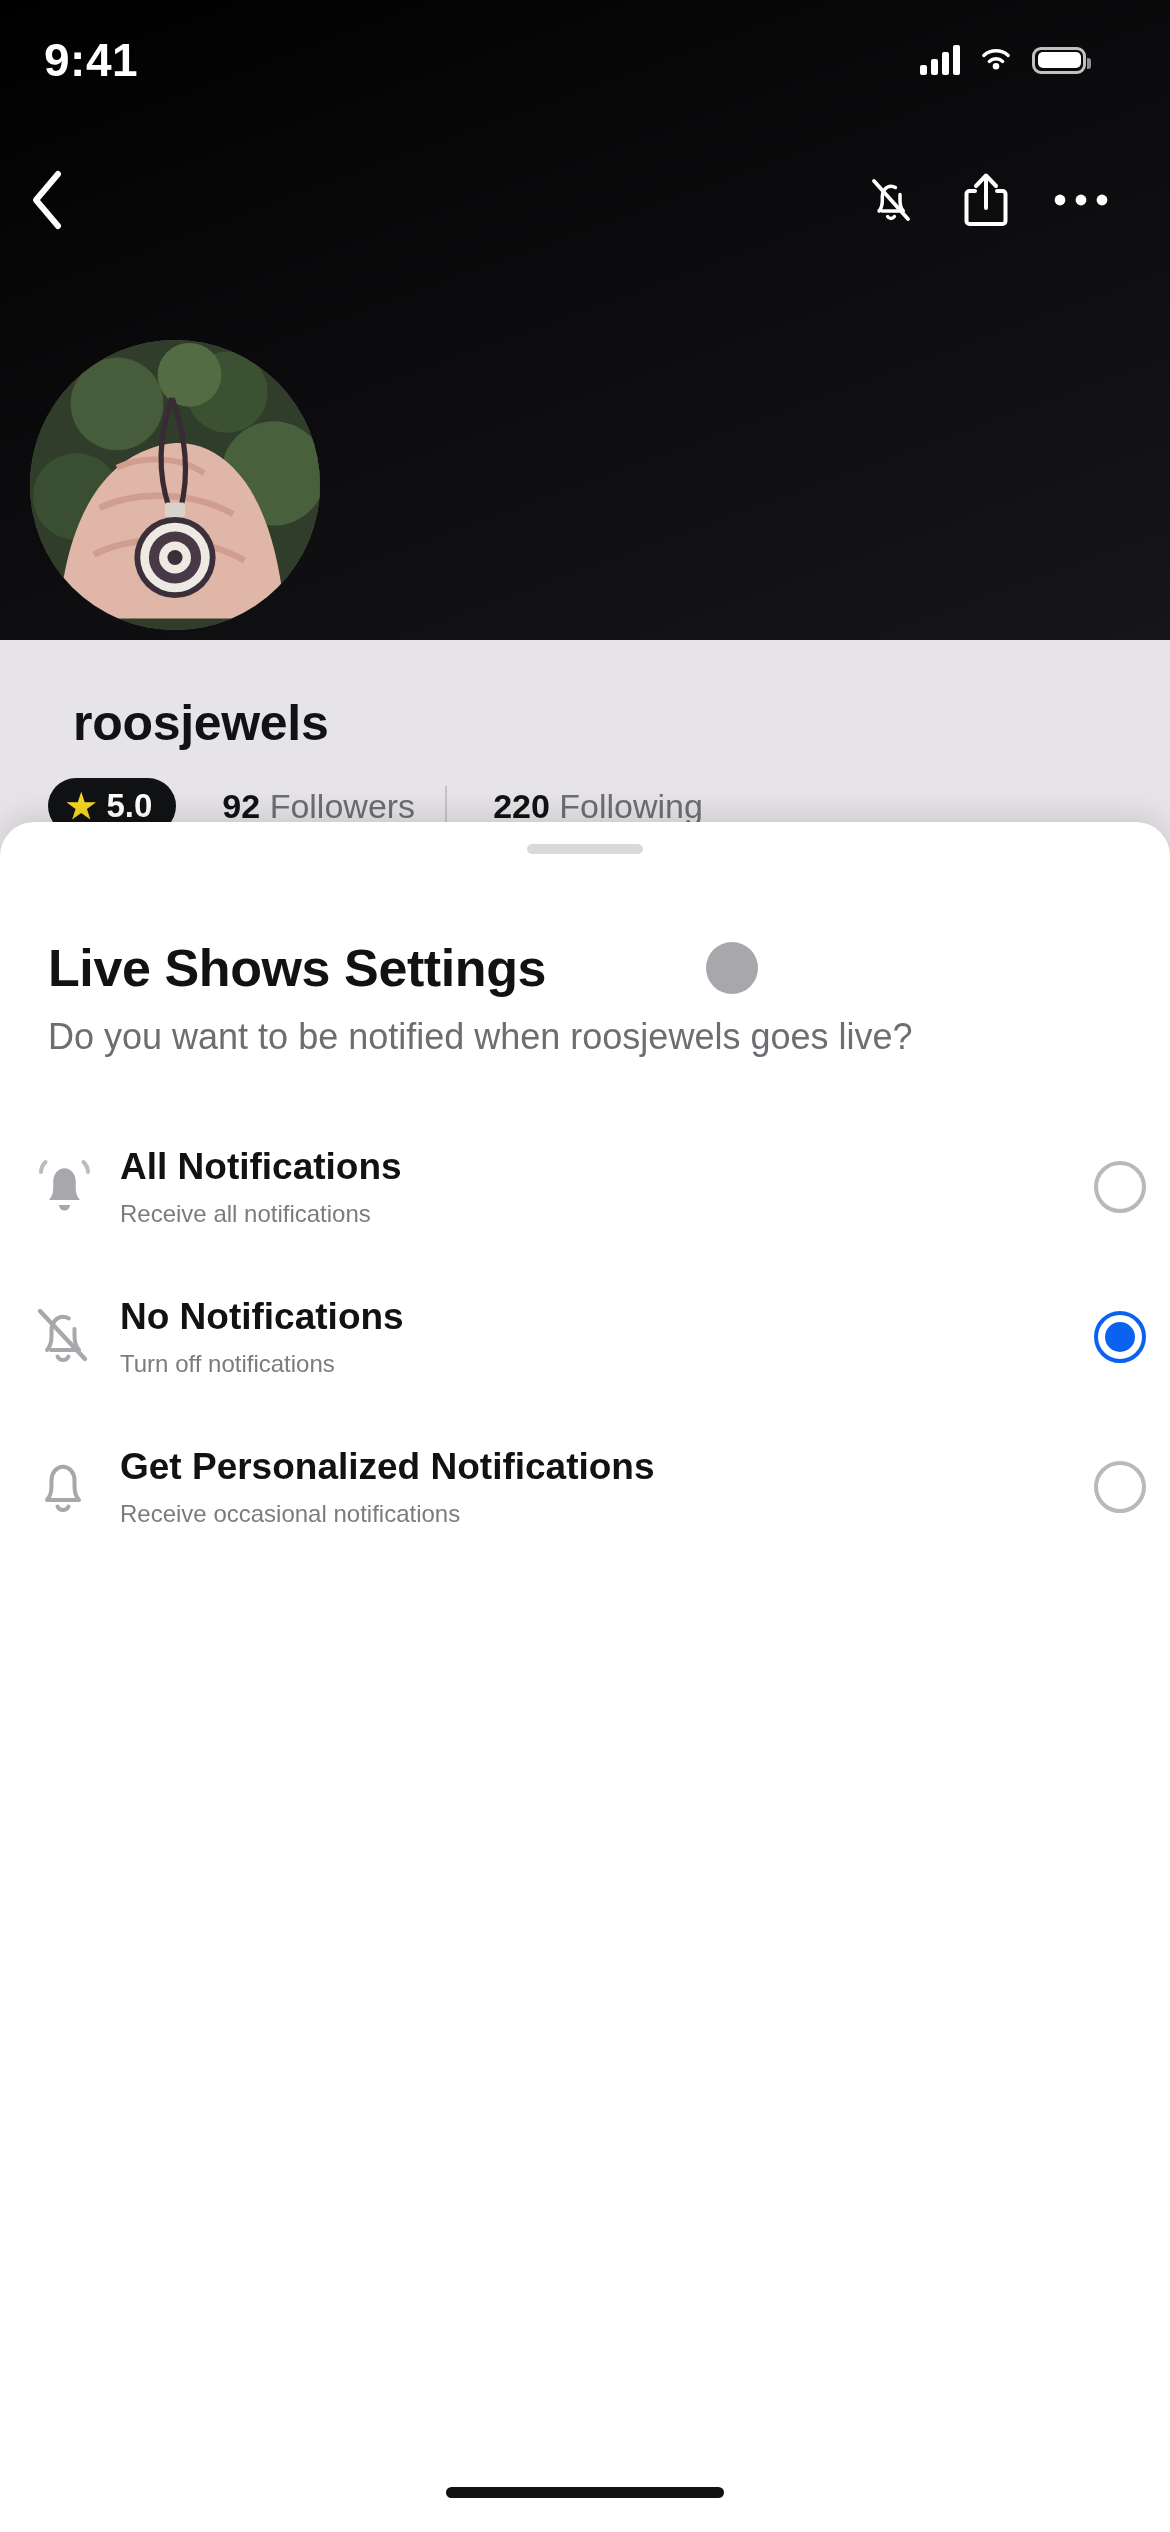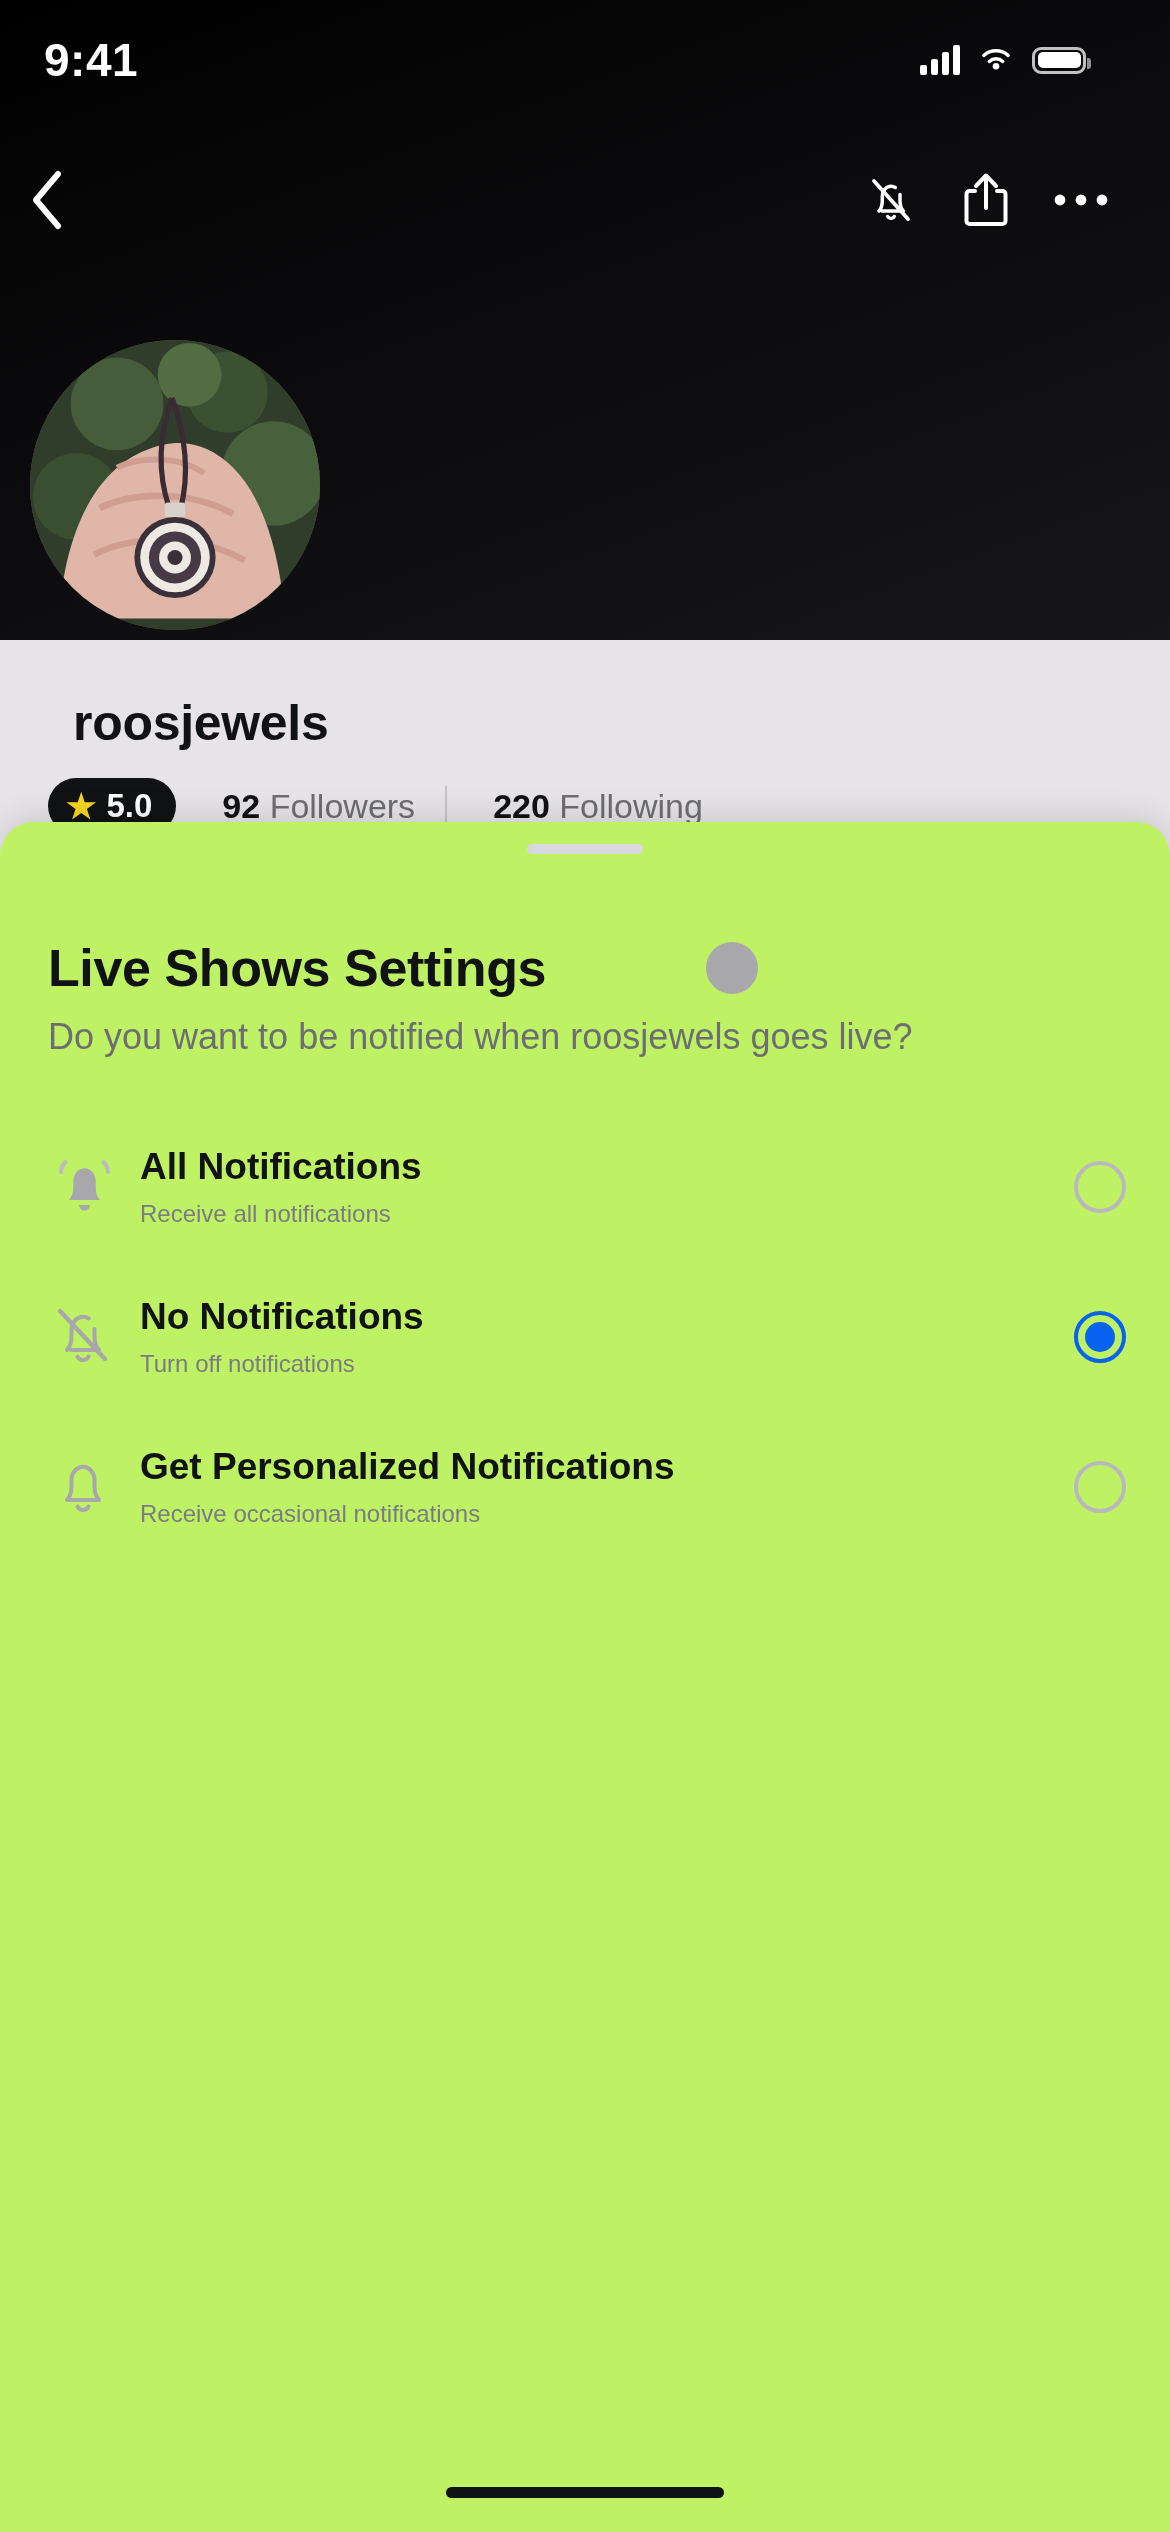--- a/index.html
+++ b/index.html
@@ -106,21 +106,21 @@
     content:""; position:absolute; left:0; bottom:0; width:100%; height:8px;
     background:#111214; border-radius:4px;
   }
   .tabs-line {
     position:absolute; left:0; right:-48px; bottom:0; height:2px; background:#cfcdd1;
   }
 
   
   .sheet {
     position:absolute; left:0; bottom:0; width:1170px; height:1710px;
-    background:#bef264; border-radius:34px 34px 0 0;
+    background:#ffffff; border-radius:34px 34px 0 0;
     box-shadow:0 -6px 30px rgba(0,0,0,.12);
   }
   .grabber {
     width:116px; height:10px; background:#d9d8dc; border-radius:5px;
     margin:22px auto 0;
   }
   .sheet-head {
     margin-top:84px; padding:0 48px;
     display:flex; align-items:center;
   }
@@ -129,21 +129,21 @@
     width:52px; height:52px; border-radius:50%; background:#a8a7ab;
     margin-left:160px; flex:0 0 auto;
   }
   .sheet-sub {
     margin-top:18px; padding:0 48px; font-size:36px; color:#6d6d72;
     white-space:nowrap;
   }
 
   .opt-list { margin-top:54px; }
   .opt {
-    display:flex; align-items:center; padding:34px 44px;
+    display:flex; align-items:center; padding:34px 24px;
   }
   .opt-icon { width:96px; flex:0 0 96px; display:flex; align-items:center; }
   .opt-text { flex:1; }
   .opt-title { font-size:37px; font-weight:700; color:#111214; }
   .opt-sub { margin-top:12px; font-size:24px; color:#7b7b80; }
   .radio {
     width:52px; height:52px; border-radius:50%;
     border:4px solid #b9b8bd; flex:0 0 auto;
     display:flex; align-items:center; justify-content:center;
   }

